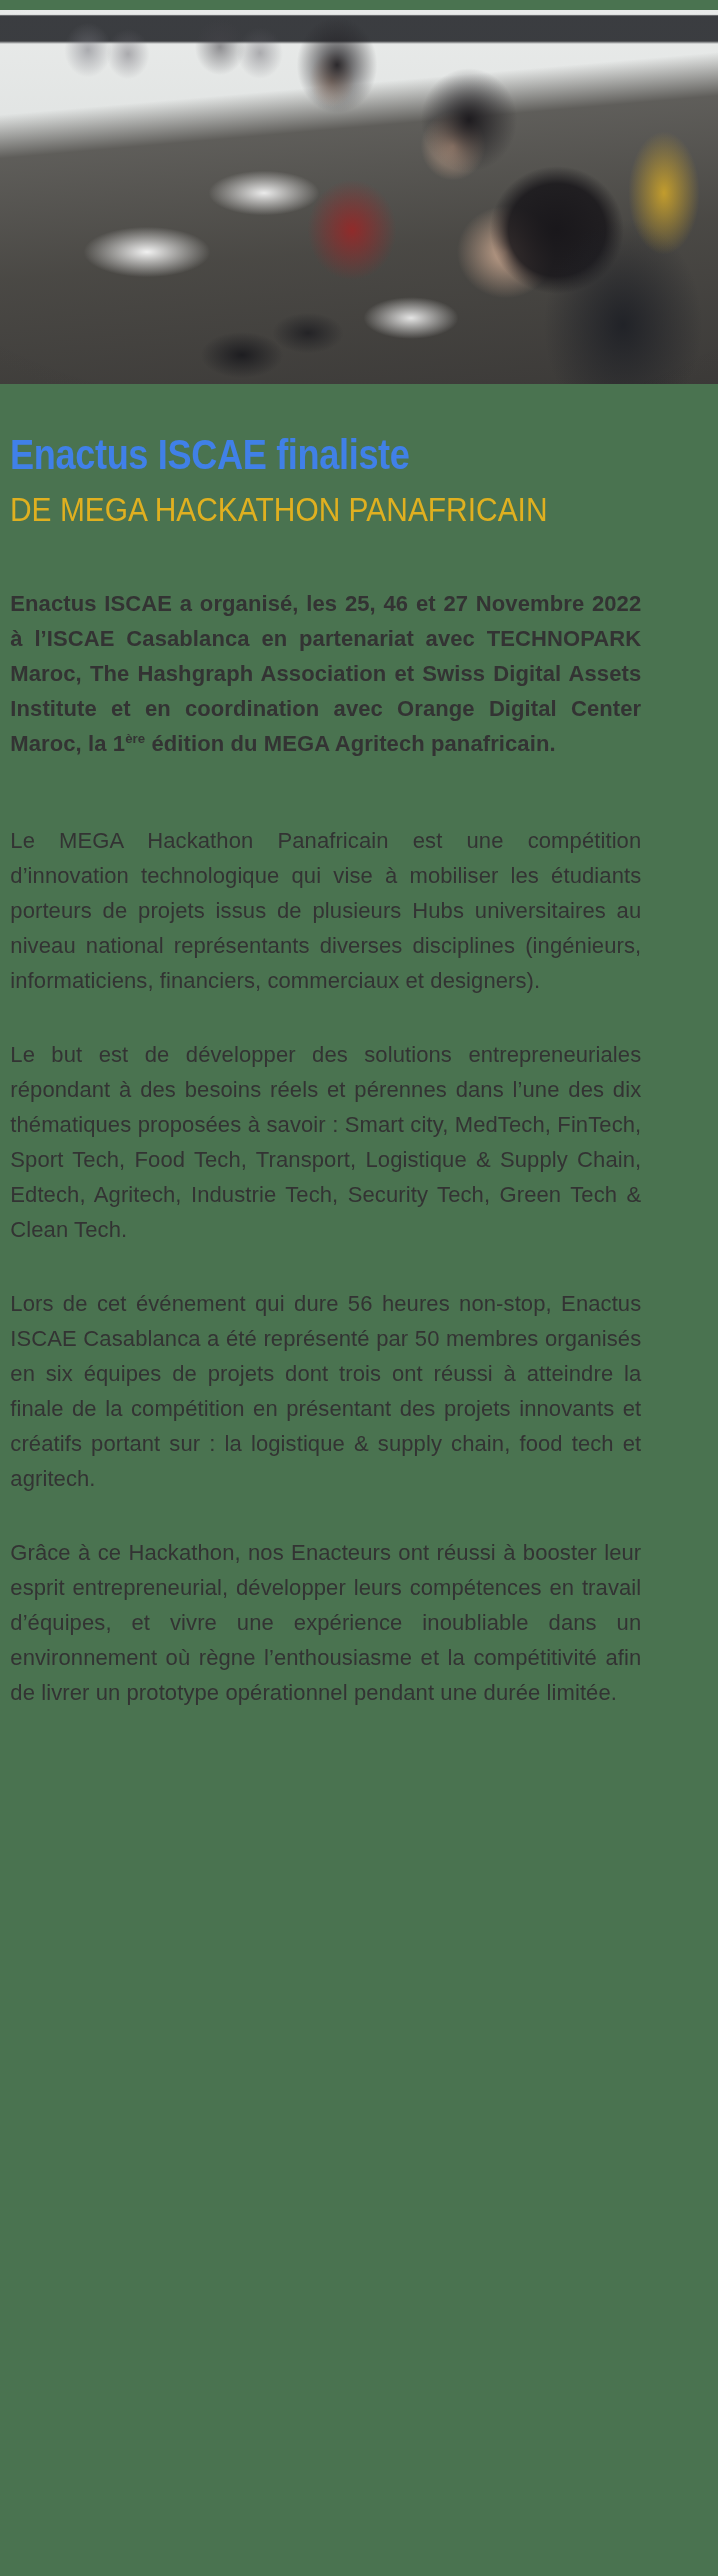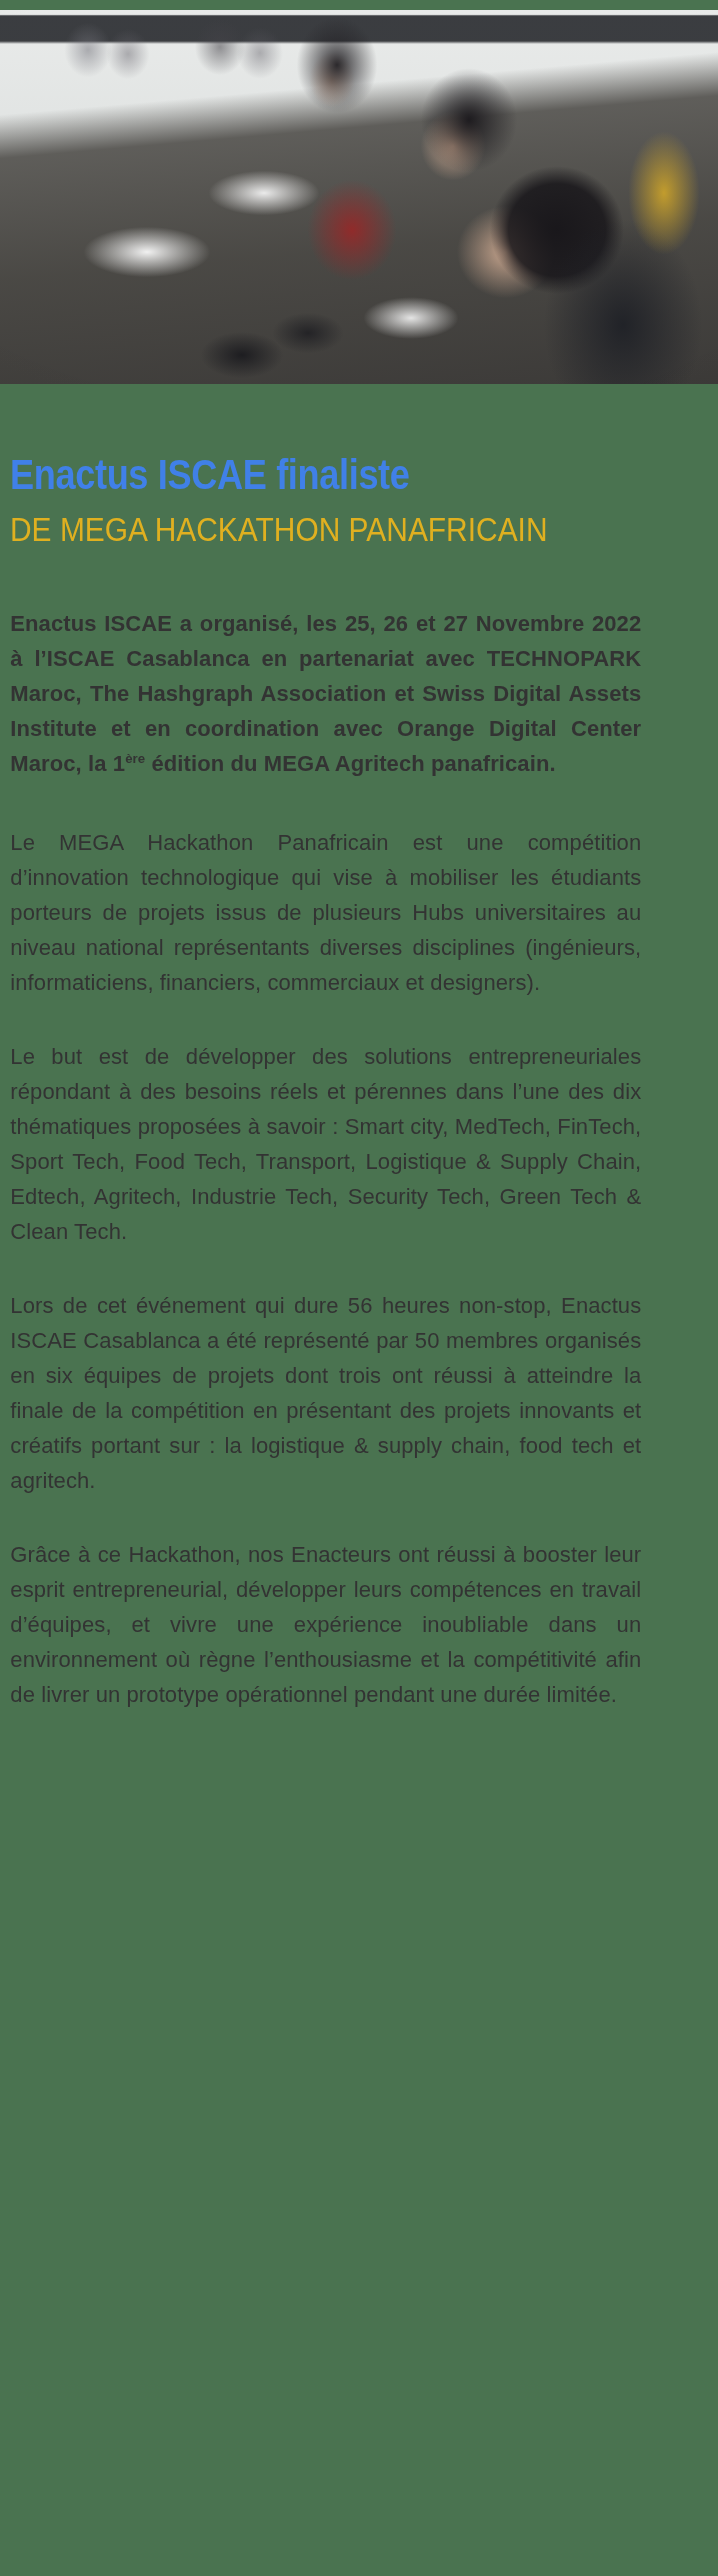--- a/index.html
+++ b/index.html
@@ -72,21 +72,21 @@
   .hero-vignette {
     position: absolute;
     inset: 0;
     background: radial-gradient(ellipse 120% 110% at 50% 45%, rgba(0,0,0,0) 55%, rgba(0,0,0,.10) 100%);
   }
 
   
   .content {
     position: absolute;
     left: 10.3px;
-    top: 384px;
+    top: 364px;
     width: 631px;
   }
 
   .headline-block {
     padding-top: 68px;
   }
   .headline {
     font-family: "Liberation Sans Narrow", "Liberation Sans", sans-serif;
     font-weight: 700;
     font-size: 42px;
@@ -132,40 +132,40 @@
     font-family: "Liberation Sans Narrow", "Liberation Sans", sans-serif;
     font-weight: 400;
     font-size: 22px;
     line-height: 35px;
     color: #333333;
     text-align: justify;
     text-justify: inter-word;
     margin: 39px 0 0 0;
     letter-spacing: 0.1px;
   }
-  .para.first-body { margin-top: 44px; }
+  .para.first-body { margin-top: 62px; }
 </style>
 </head>
 <body>
 
 <div id="page">
 
   <div class="hero">
     <div class="photo"></div>
     <div class="hero-vignette"></div>
   </div>
 
   <div class="content">
 
     <div class="headline-block">
       <h1 class="headline">Enactus ISCAE finaliste</h1>
       <h2 class="subheadline">DE MEGA HACKATHON PANAFRICAIN</h2>
     </div>
 
-    <p class="intro"><span>Enactus ISCAE a organisé, les 25, 26 et 27 Novembre 2022 à l’ISCAE Casablanca en partenariat avec TECHNOPARK Maroc, The Hashgraph Association et Swiss Digital Assets Institute et en coordination avec Orange Digital Center Maroc, la 1</span><sup>ère</sup><span> édition du MEGA Agritech panafricain.</span></p>
+    <p class="intro"><span>Enactus ISCAE a organisé, les 25, 46 et 27 Novembre 2022 à l’ISCAE Casablanca en partenariat avec TECHNOPARK Maroc, The Hashgraph Association et Swiss Digital Assets Institute et en coordination avec Orange Digital Center Maroc, la 1</span><sup>ère</sup><span> édition du MEGA Agritech panafricain.</span></p>
 
     <p class="para first-body">Le MEGA Hackathon Panafricain est une compétition d’innovation technologique qui vise à mobiliser les étudiants porteurs de projets issus de plusieurs Hubs universitaires au niveau national représentants diverses disciplines (ingénieurs, informaticiens, financiers, commerciaux et designers).</p>
 
     <p class="para">Le but est de développer des solutions entrepreneuriales répondant à des besoins réels et pérennes dans l’une des dix thématiques proposées à savoir : Smart city, MedTech, FinTech, Sport Tech, Food Tech, Transport, Logistique &amp; Supply Chain, Edtech, Agritech, Industrie Tech, Security Tech, Green Tech &amp; Clean Tech.</p>
 
     <p class="para">Lors de cet événement qui dure 56 heures non-stop, Enactus ISCAE Casablanca a été représenté par 50 membres organisés en six équipes de projets dont trois ont réussi à atteindre la finale de la compétition en présentant des projets innovants et créatifs portant sur : la logistique &amp; supply chain, food tech et agritech.</p>
 
     <p class="para">Grâce à ce Hackathon, nos Enacteurs ont réussi à booster leur esprit entrepreneurial, développer leurs compétences en travail d’équipes, et vivre une expérience inoubliable dans un environnement où règne l’enthousiasme et la compétitivité afin de livrer un prototype opérationnel pendant une durée limitée.</p>
 
   </div>

